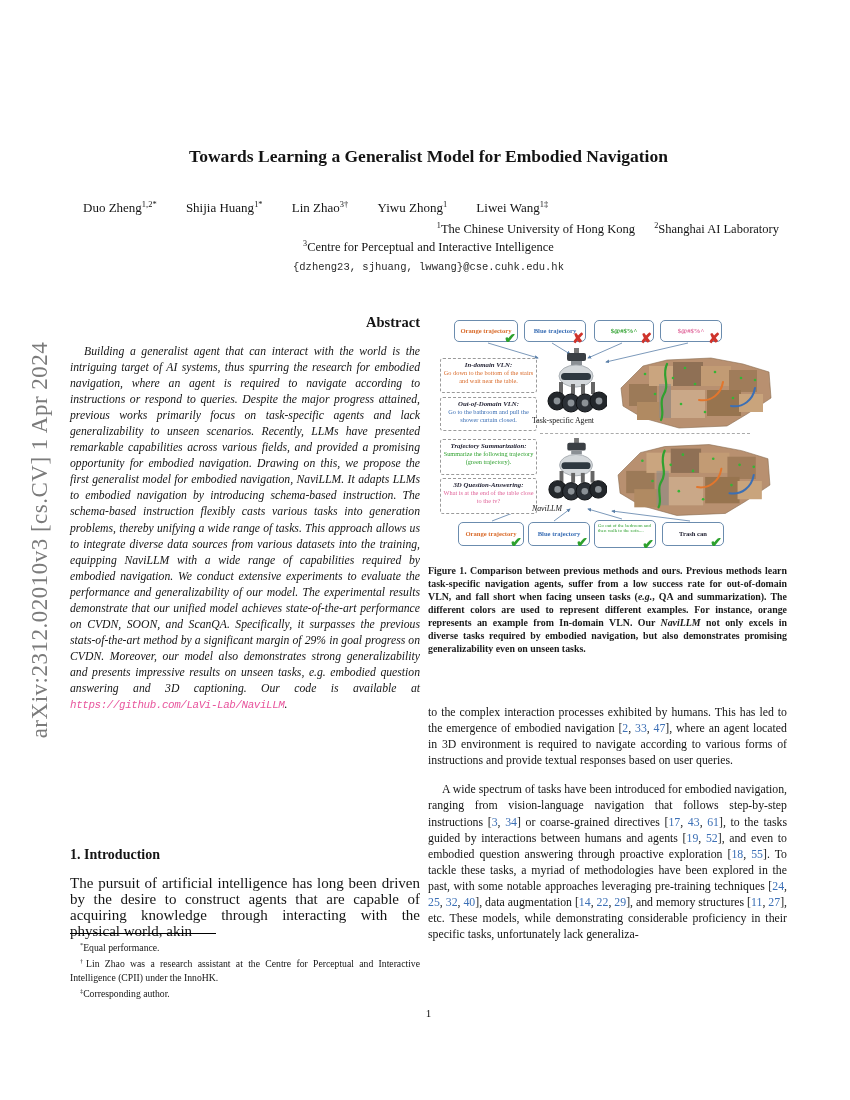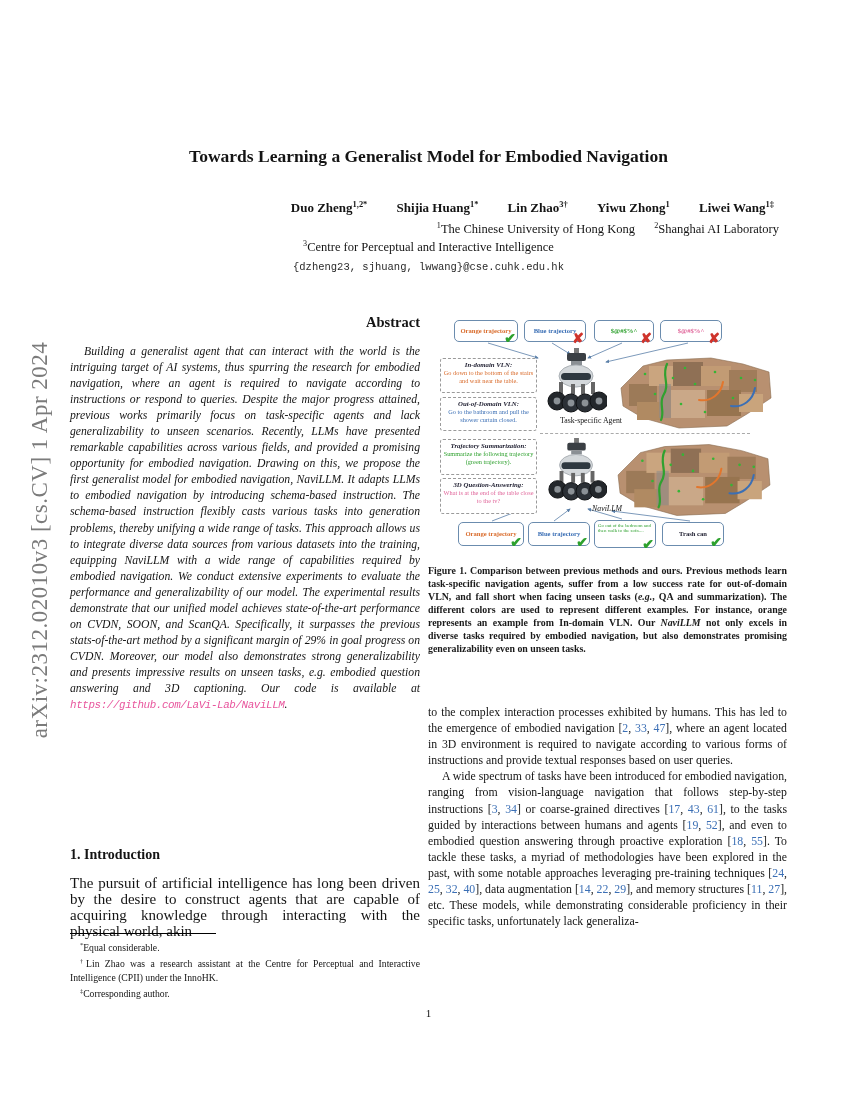--- a/index.html
+++ b/index.html
@@ -7,21 +7,21 @@
         font-family:"Liberation Serif", serif;color:#141414;overflow:hidden;}
 
   
   .arxiv-banner{position:absolute;left:40px;top:540px;
     transform:translate(-50%,-50%) rotate(-90deg);white-space:nowrap;
     font-size:23px;color:#7b7b7b;letter-spacing:0.5px;}
 
   
   .title{position:absolute;top:146px;left:70px;width:717px;text-align:center;
          font-size:17.5px;font-weight:bold;}
-  .authors{position:absolute;top:199px;left:70px;width:717px;text-align:right;font-size:13px;font-weight:bold;}
+  .authors{position:absolute;top:199px;left:70px;width:717px;text-align:left;font-size:13px;}
   .authors .author{display:inline-block;margin:0 13px;}
   sup{font-size:0.65em;}
   .affils1{position:absolute;top:221px;left:70px;width:717px;text-align:right;font-size:12.5px;}
   .affils2{position:absolute;top:239px;left:70px;width:717px;text-align:center;font-size:12.5px;}
   .affil{display:inline-block;margin:0 8px;}
   .email{position:absolute;top:261px;left:70px;width:717px;text-align:center;
          font-family:"Liberation Mono", monospace;font-size:10.5px;color:#2a2a2a;}
 
   
   .leftcol{position:absolute;left:70px;width:350px;}
@@ -49,28 +49,28 @@
   .bubble{position:absolute;border:1px solid #6b8cae;border-radius:5px;background:#fff;
           display:flex;align-items:center;justify-content:center;text-align:center;
           font-weight:bold;font-size:6.6px;padding:1px 3px;line-height:1.1;}
   .bubble .mark{position:absolute;right:1px;bottom:-5px;font-size:14px;line-height:1;font-weight:bold;}
   .bubble.small-text{font-size:4.9px;font-weight:normal;justify-content:flex-start;text-align:left;align-items:flex-start;padding:2px 3px;}
   .task-box{position:absolute;border:1px dashed #9a9a9a;border-radius:3px;background:#fff;
             text-align:center;padding:2px 2px;}
   .task-box .tb-title{font-size:6.8px;font-weight:bold;font-style:italic;color:#1c1c2e;line-height:1.2;}
   .task-box .tb-body{font-size:6.3px;line-height:1.25;}
   .agent{position:absolute;}
-  .agent-label{position:absolute;text-align:right;font-size:7.8px;}
+  .agent-label{position:absolute;text-align:left;font-size:7.8px;}
   .half-divider{position:absolute;border-top:1px dashed #aaaaaa;}
   .fig-arrows{position:absolute;left:0;top:0;width:359px;height:248px;pointer-events:none;}
   .house{position:absolute;}
 
   .caption{top:564px;font-size:9.9px;line-height:13.05px;text-align:justify;color:#1a1a1a;font-weight:bold;}
   .body-para1{top:704px;font-size:11.8px;line-height:16.1px;text-align:justify;}
-  .body-para2{font-size:11.8px;line-height:16.1px;text-align:justify;text-indent:14px;margin-top:0;}
+  .body-para2{font-size:11.8px;line-height:16.1px;text-align:justify;text-indent:14px;margin-top:13px;}
 </style>
 </head>
 <body>
 
 <div class="page">
 
   <div class="arxiv-banner">arXiv:2312.02010v3  [cs.CV]  1 Apr 2024</div>
 
   <div class="title">Towards Learning a Generalist Model for Embodied Navigation</div>
 
@@ -93,21 +93,21 @@
   <div class="email">{dzheng23, sjhuang, lwwang}@cse.cuhk.edu.hk</div>
 
   <div class="leftcol abstract-heading">Abstract</div>
   <div class="leftcol abstract-body"><span class="indent"></span><span><span>Building a generalist agent that can interact with the world is the intriguing target of AI systems, thus spurring the research for embodied navigation, where an agent is required to navigate according to instructions or respond to queries. Despite the major progress attained, previous works primarily focus on task-specific agents and lack generalizability to unseen scenarios. Recently, LLMs have presented remarkable capabilities across various fields, and provided a promising opportunity for embodied navigation. Drawing on this, we propose the first generalist model for embodied navigation, NaviLLM. It adapts LLMs to embodied navigation by introducing schema-based instruction. The schema-based instruction flexibly casts various tasks into generation problems, thereby unifying a wide range of tasks. This approach allows us to integrate diverse data sources from various datasets into the training, equipping NaviLLM with a wide range of capabilities required by embodied navigation. We conduct extensive experiments to evaluate the performance and generalizability of our model. The experimental results demonstrate that our unified model achieves state-of-the-art performance on CVDN, SOON, and ScanQA. Specifically, it surpasses the previous stats-of-the-art method by a significant margin of 29% in goal progress on CVDN. Moreover, our model also demonstrates strong generalizability and presents impressive results on unseen tasks, e.g. embodied question answering and 3D captioning. Our code is available at </span><span class="mono-link">https://github.com/LaVi-Lab/NaviLLM</span><span>.</span></span></div>
 
   <div class="leftcol section-heading">1. Introduction</div>
   <div class="leftcol intro-para">The pursuit of artificial intelligence has long been driven by the desire to construct agents that are capable of acquiring knowledge through interacting with the physical world, akin</div>
 
   <div class="footnote-rule"></div>
   <div class="leftcol footnotes">
-    <p><sup>*</sup><span>Equal considerable.</span></p>
+    <p><sup>*</sup><span>Equal performance.</span></p>
     <p><sup>†</sup><span>Lin Zhao was a research assistant at the Centre for Perceptual and Interactive Intelligence (CPII) under the InnoHK.</span></p>
     <p><sup>‡</sup><span>Corresponding author.</span></p>
   </div>
 
   <div class="page-number">1</div>
 
   <div class="fig">
 
     <svg class="fig-arrows" viewBox="0 0 359 248">
       <defs>

